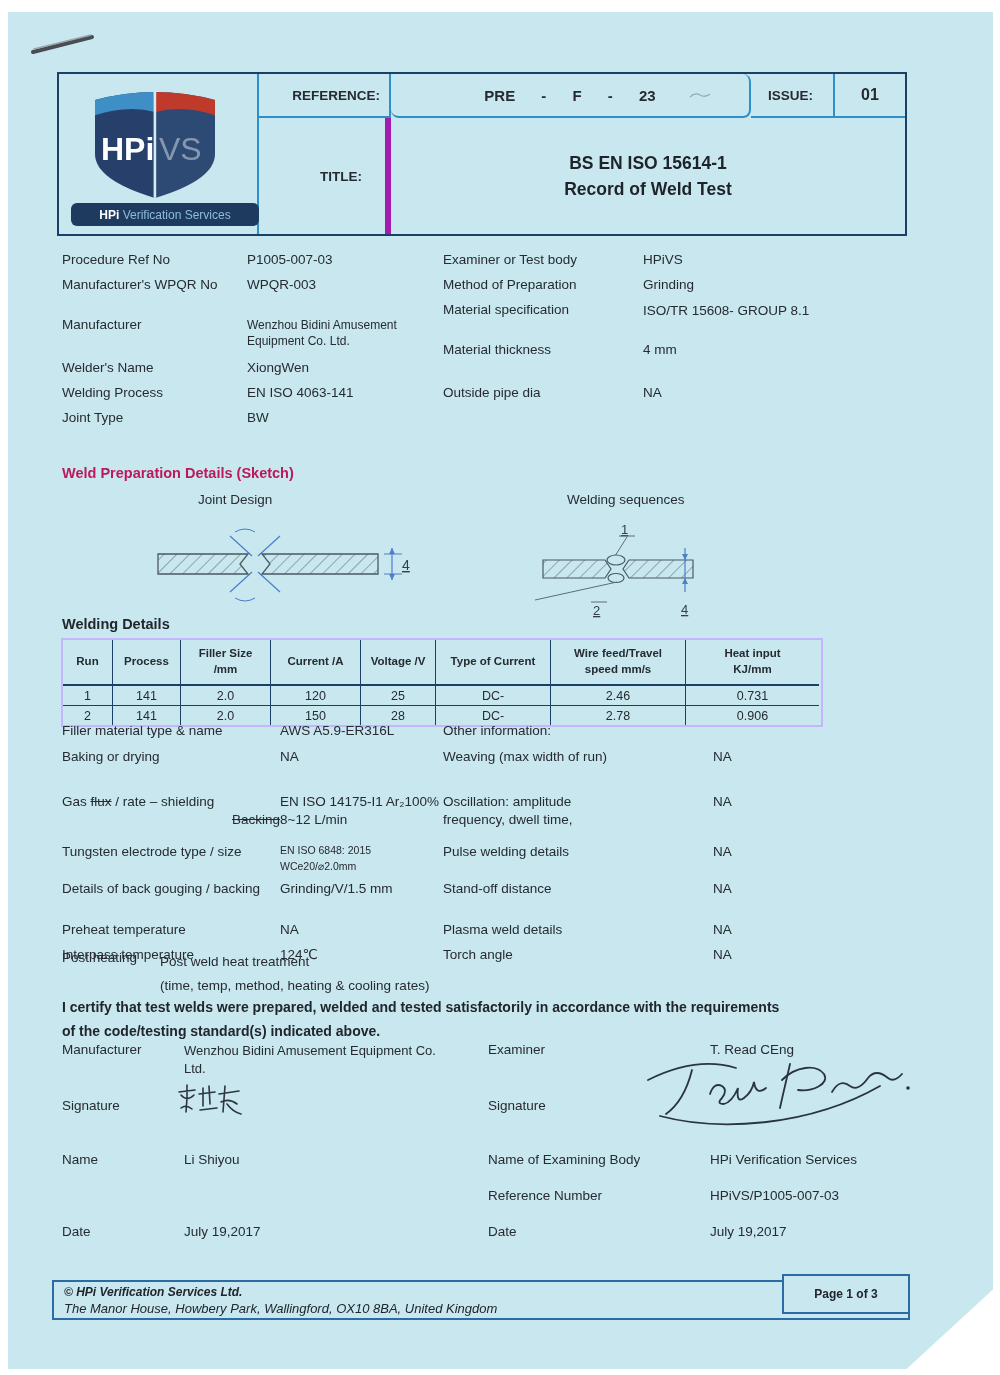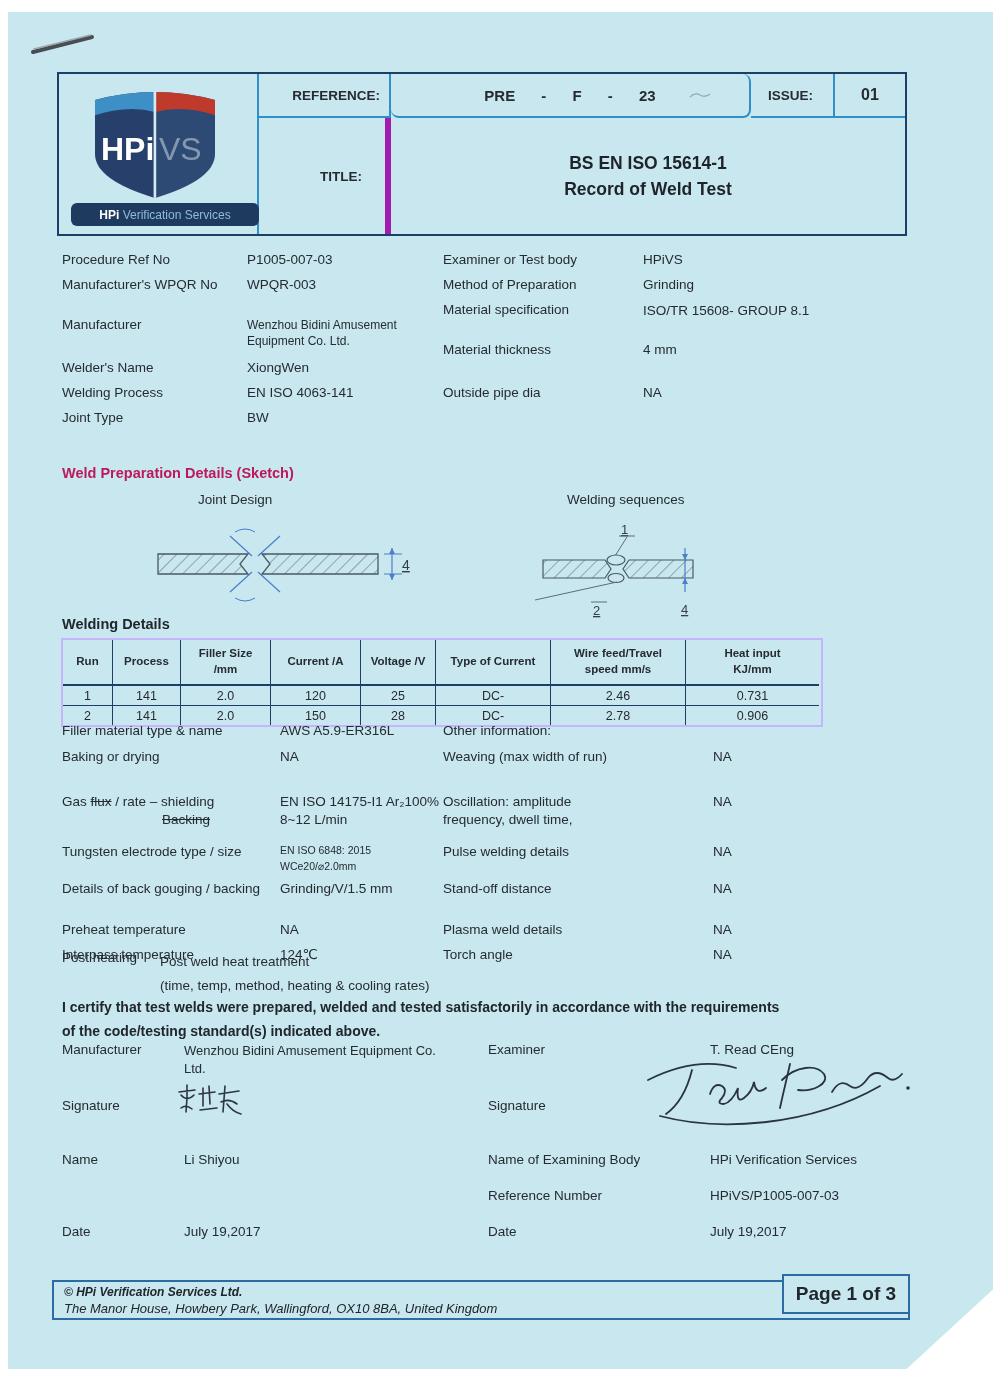--- a/index.html
+++ b/index.html
@@ -71,21 +71,21 @@
   .dcol-l{left:62px;width:378px;}
   .dcol-r{left:443px;width:465px;}
   .drow{display:flex;align-items:flex-start;line-height:1.35;}
   .dcol-l .drow .lab{flex:0 0 218px;}
   .dcol-l .drow .val{flex:1;}
   .dcol-r .drow .lab{flex:0 0 270px;}
   .dcol-r .drow .val{flex:1;}
   .dr0{min-height:26px;} .dr1{min-height:25px;} .dr2{min-height:50px;margin-top:20px;}
   .dr3{min-height:37px;} .dr4{min-height:41px;} .dr5{min-height:25px;} .dr6{min-height:25px;}
   .strike{text-decoration:line-through;}
-  .gas-l2{margin-left:100px;}
+  .gas-l2{margin-left:100px;text-align:right;}
   .small-val{font-size:10.5px;line-height:1.5;}
 
   .post-row{position:absolute;left:62px;top:950px;display:flex;}
   .post-row .lab{flex:0 0 98px;}
   .post-row .val{line-height:1.75;}
 
   .cert{position:absolute;left:62px;top:996px;width:860px;font-weight:bold;font-size:14px;
         line-height:1.7;color:#20262c;}
 
   
@@ -96,21 +96,21 @@
   .sig-cn{position:absolute;left:175px;top:1082px;}
   .sig-toby{position:absolute;left:640px;top:1052px;}
 
   
   .footer{position:absolute;left:52px;top:1280px;width:858px;height:40px;border:2px solid #2a6ca3;
         padding:2px 10px;box-sizing:border-box;font-style:italic;color:#20262c;}
   .footer .l1{font-size:12px;font-weight:bold;line-height:1.45;}
   .footer .l2{font-size:13px;line-height:1.3;}
   .pagebox{position:absolute;right:-2px;top:-8px;width:124px;height:36px;border:2px solid #2a6ca3;
         background:#c8e7ef;display:flex;align-items:center;justify-content:center;
-        font-style:normal;font-weight:bold;font-size:19px;}
+        font-style:normal;font-weight:bold;font-size:12px;}
 </style>
 </head>
 <body>
 
 <div class="page">
   <div class="paper"></div>
 
   <svg class="pen-mark" width="70" height="26" viewBox="0 0 70 26">
     <path d="M3,22 L62,7" stroke="#474d52" stroke-width="4" stroke-linecap="round"></path>
     <path d="M4,19 L61,5" stroke="#9aa4a8" stroke-width="1.5" stroke-linecap="round"></path>

